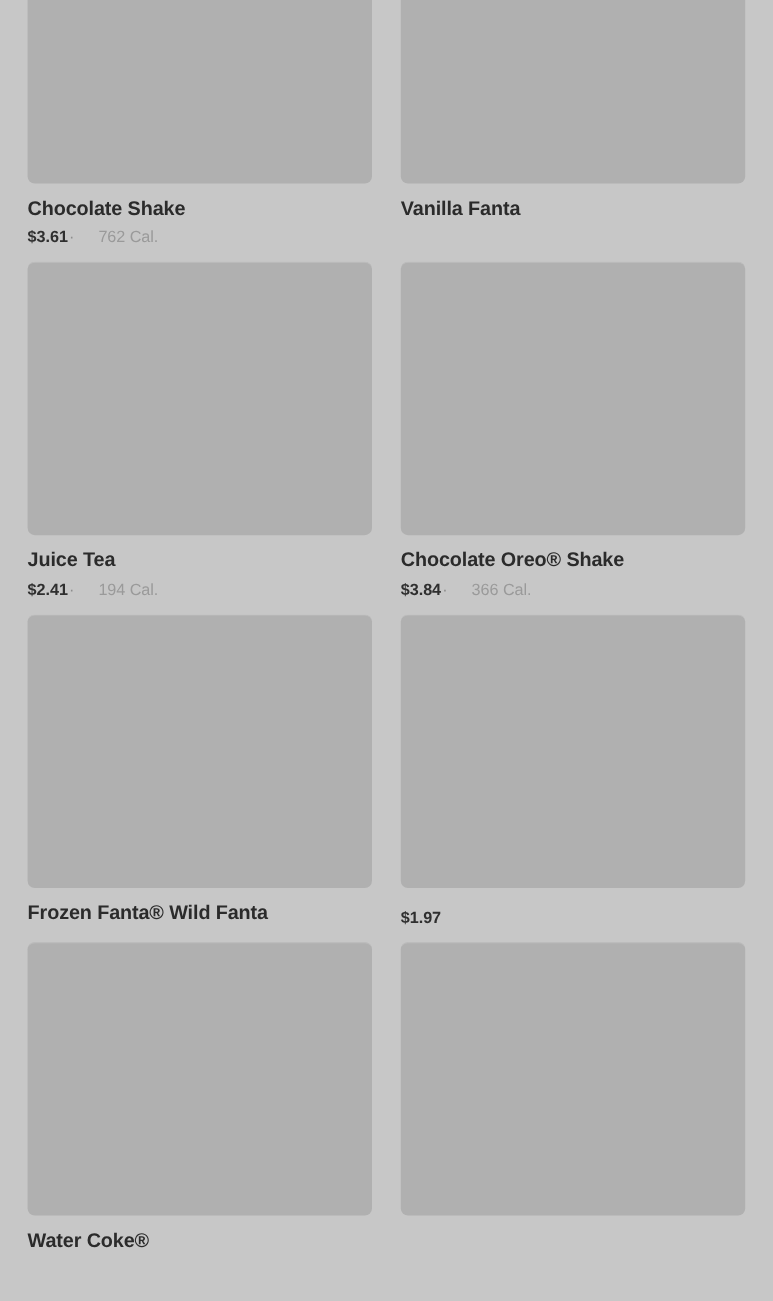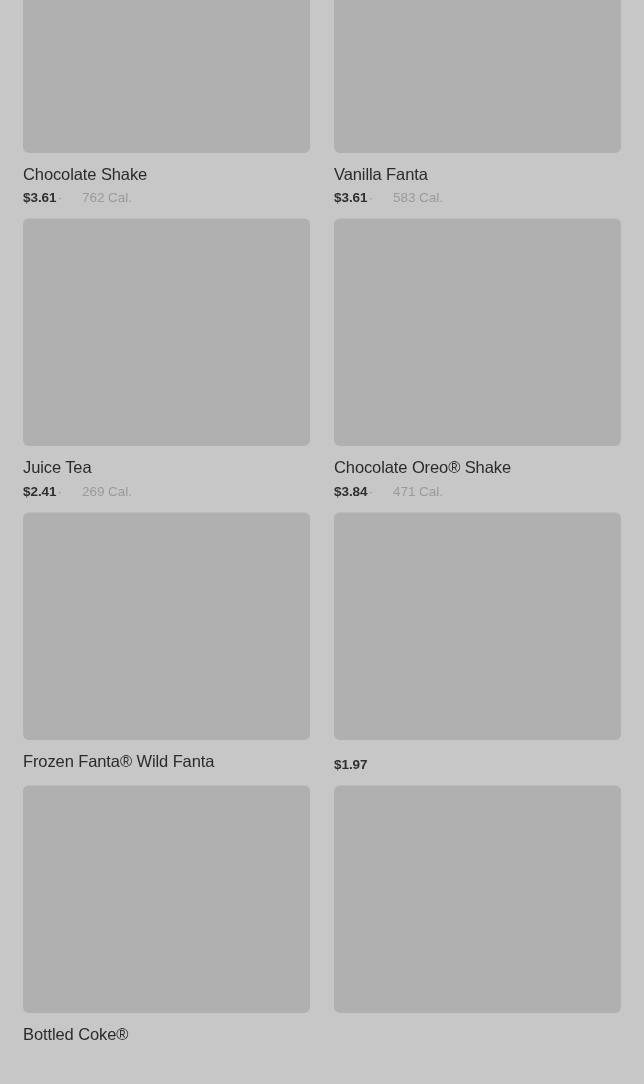--- a/index.html
+++ b/index.html
@@ -43,21 +43,21 @@
     border-top: 1px solid #bcbcbc;
     box-sizing: border-box;
   }
 
   .card-info {
     padding-top: 11px;
   }
 
   .card-title {
     font-size: 16.5px;
-    font-weight: 400;
+    font-weight: 700;
     line-height: 1.23;
     color: #2b2b2b;
     letter-spacing: -0.1px;
     margin: 0;
   }
 
   .card-meta {
     margin-top: 6px;
     font-size: 13.5px;
     line-height: 1.2;
@@ -93,42 +93,39 @@
       <div class="card-meta">
         <span class="card-price">$3.61</span><span class="meta-sep">·</span><span class="card-cal">762 Cal.</span>
       </div>
     </div>
   </div>
 
   <div class="menu-card">
     <div class="card-thumb"></div>
     <div class="card-info">
       <div class="card-title">Vanilla Fanta</div>
-      <div class="card-meta">
-        <span class="card-price">$3.61</span><span class="meta-sep">·</span><span class="card-cal">583 Cal.</span>
-      </div>
     </div>
   </div>
 
   <div class="menu-card">
     <div class="card-thumb"></div>
     <div class="card-info">
       <div class="card-title">Juice Tea</div>
       <div class="card-meta">
-        <span class="card-price">$2.41</span><span class="meta-sep">·</span><span class="card-cal">269 Cal.</span>
+        <span class="card-price">$2.41</span><span class="meta-sep">·</span><span class="card-cal">194 Cal.</span>
       </div>
     </div>
   </div>
 
   <div class="menu-card">
     <div class="card-thumb"></div>
     <div class="card-info">
       <div class="card-title">Chocolate Oreo® Shake</div>
       <div class="card-meta">
-        <span class="card-price">$3.84</span><span class="meta-sep">·</span><span class="card-cal">471 Cal.</span>
+        <span class="card-price">$3.84</span><span class="meta-sep">·</span><span class="card-cal">366 Cal.</span>
       </div>
     </div>
   </div>
 
   <div class="menu-card">
     <div class="card-thumb"></div>
     <div class="card-info">
       <div class="card-title">Frozen Fanta® Wild Fanta</div>
     </div>
   </div>
@@ -138,21 +135,21 @@
     <div class="card-info">
       <div class="card-meta no-cal">
         <span class="card-price">$1.97</span>
       </div>
     </div>
   </div>
 
   <div class="menu-card">
     <div class="card-thumb"></div>
     <div class="card-info">
-      <div class="card-title">Bottled Coke®</div>
+      <div class="card-title">Water Coke®</div>
 
     </div>
   </div>
 
   <div class="menu-card">
     <div class="card-thumb"></div>
   </div>
 
 </div>
 

